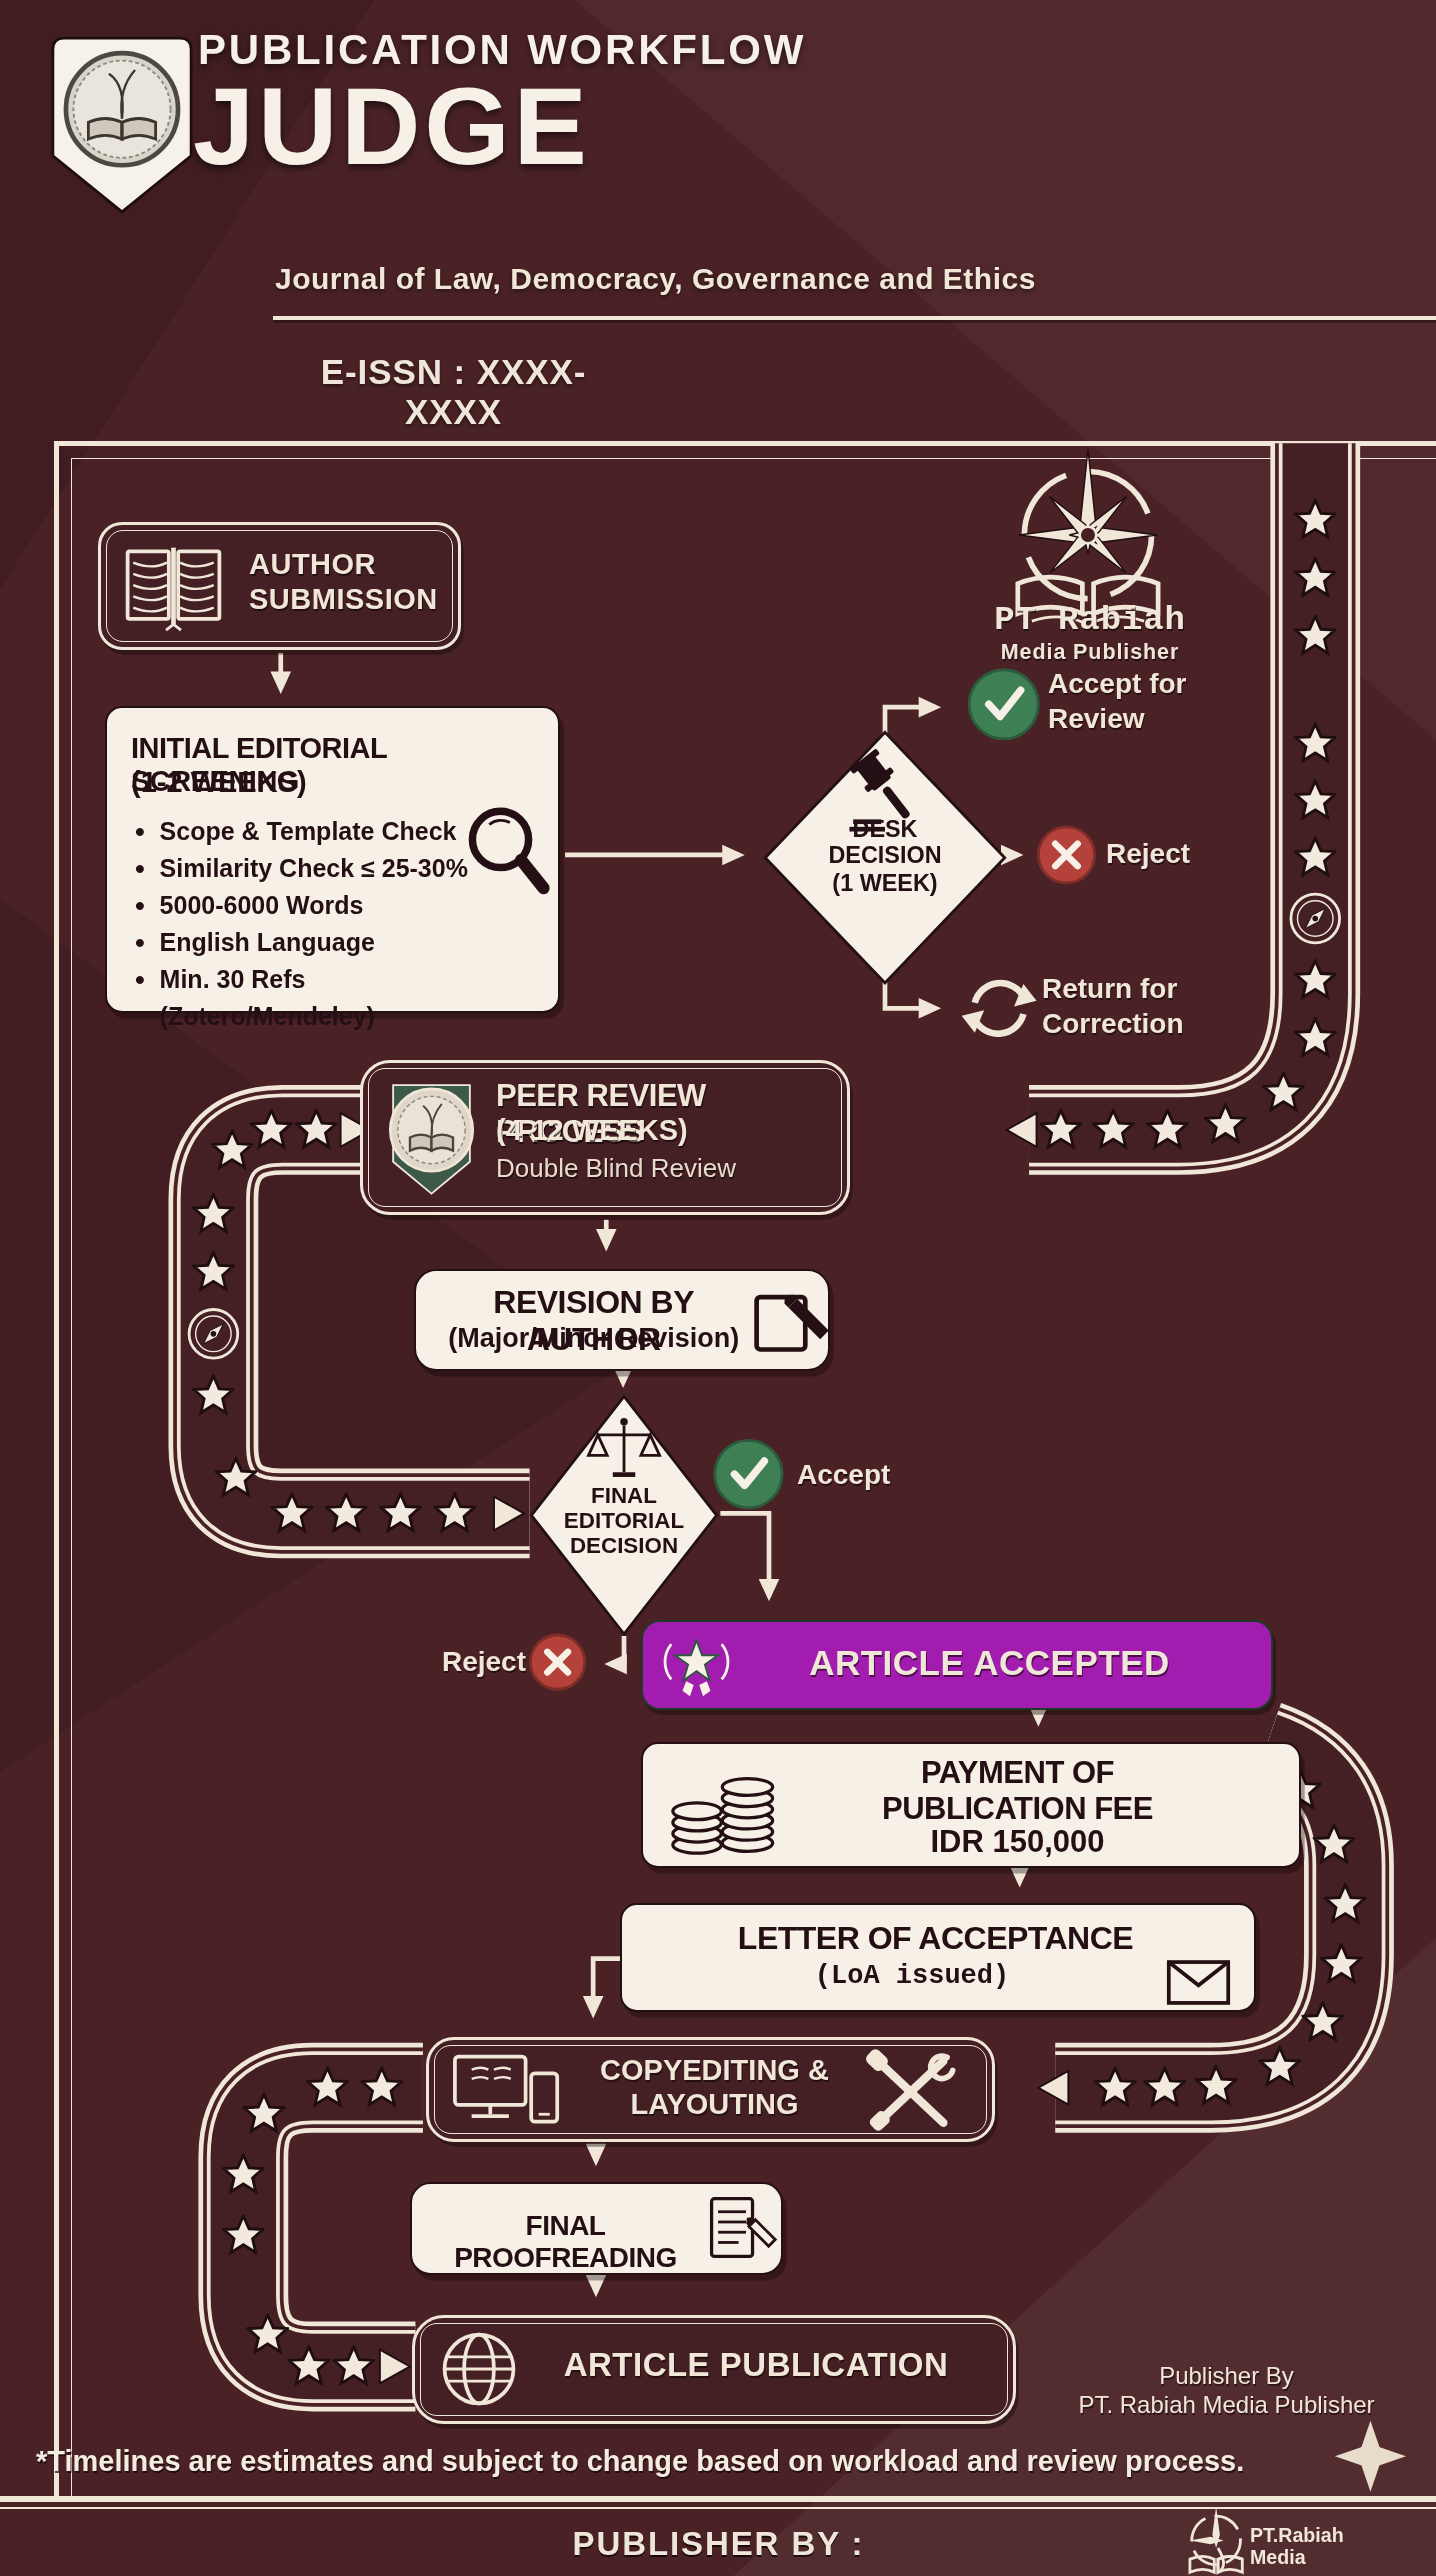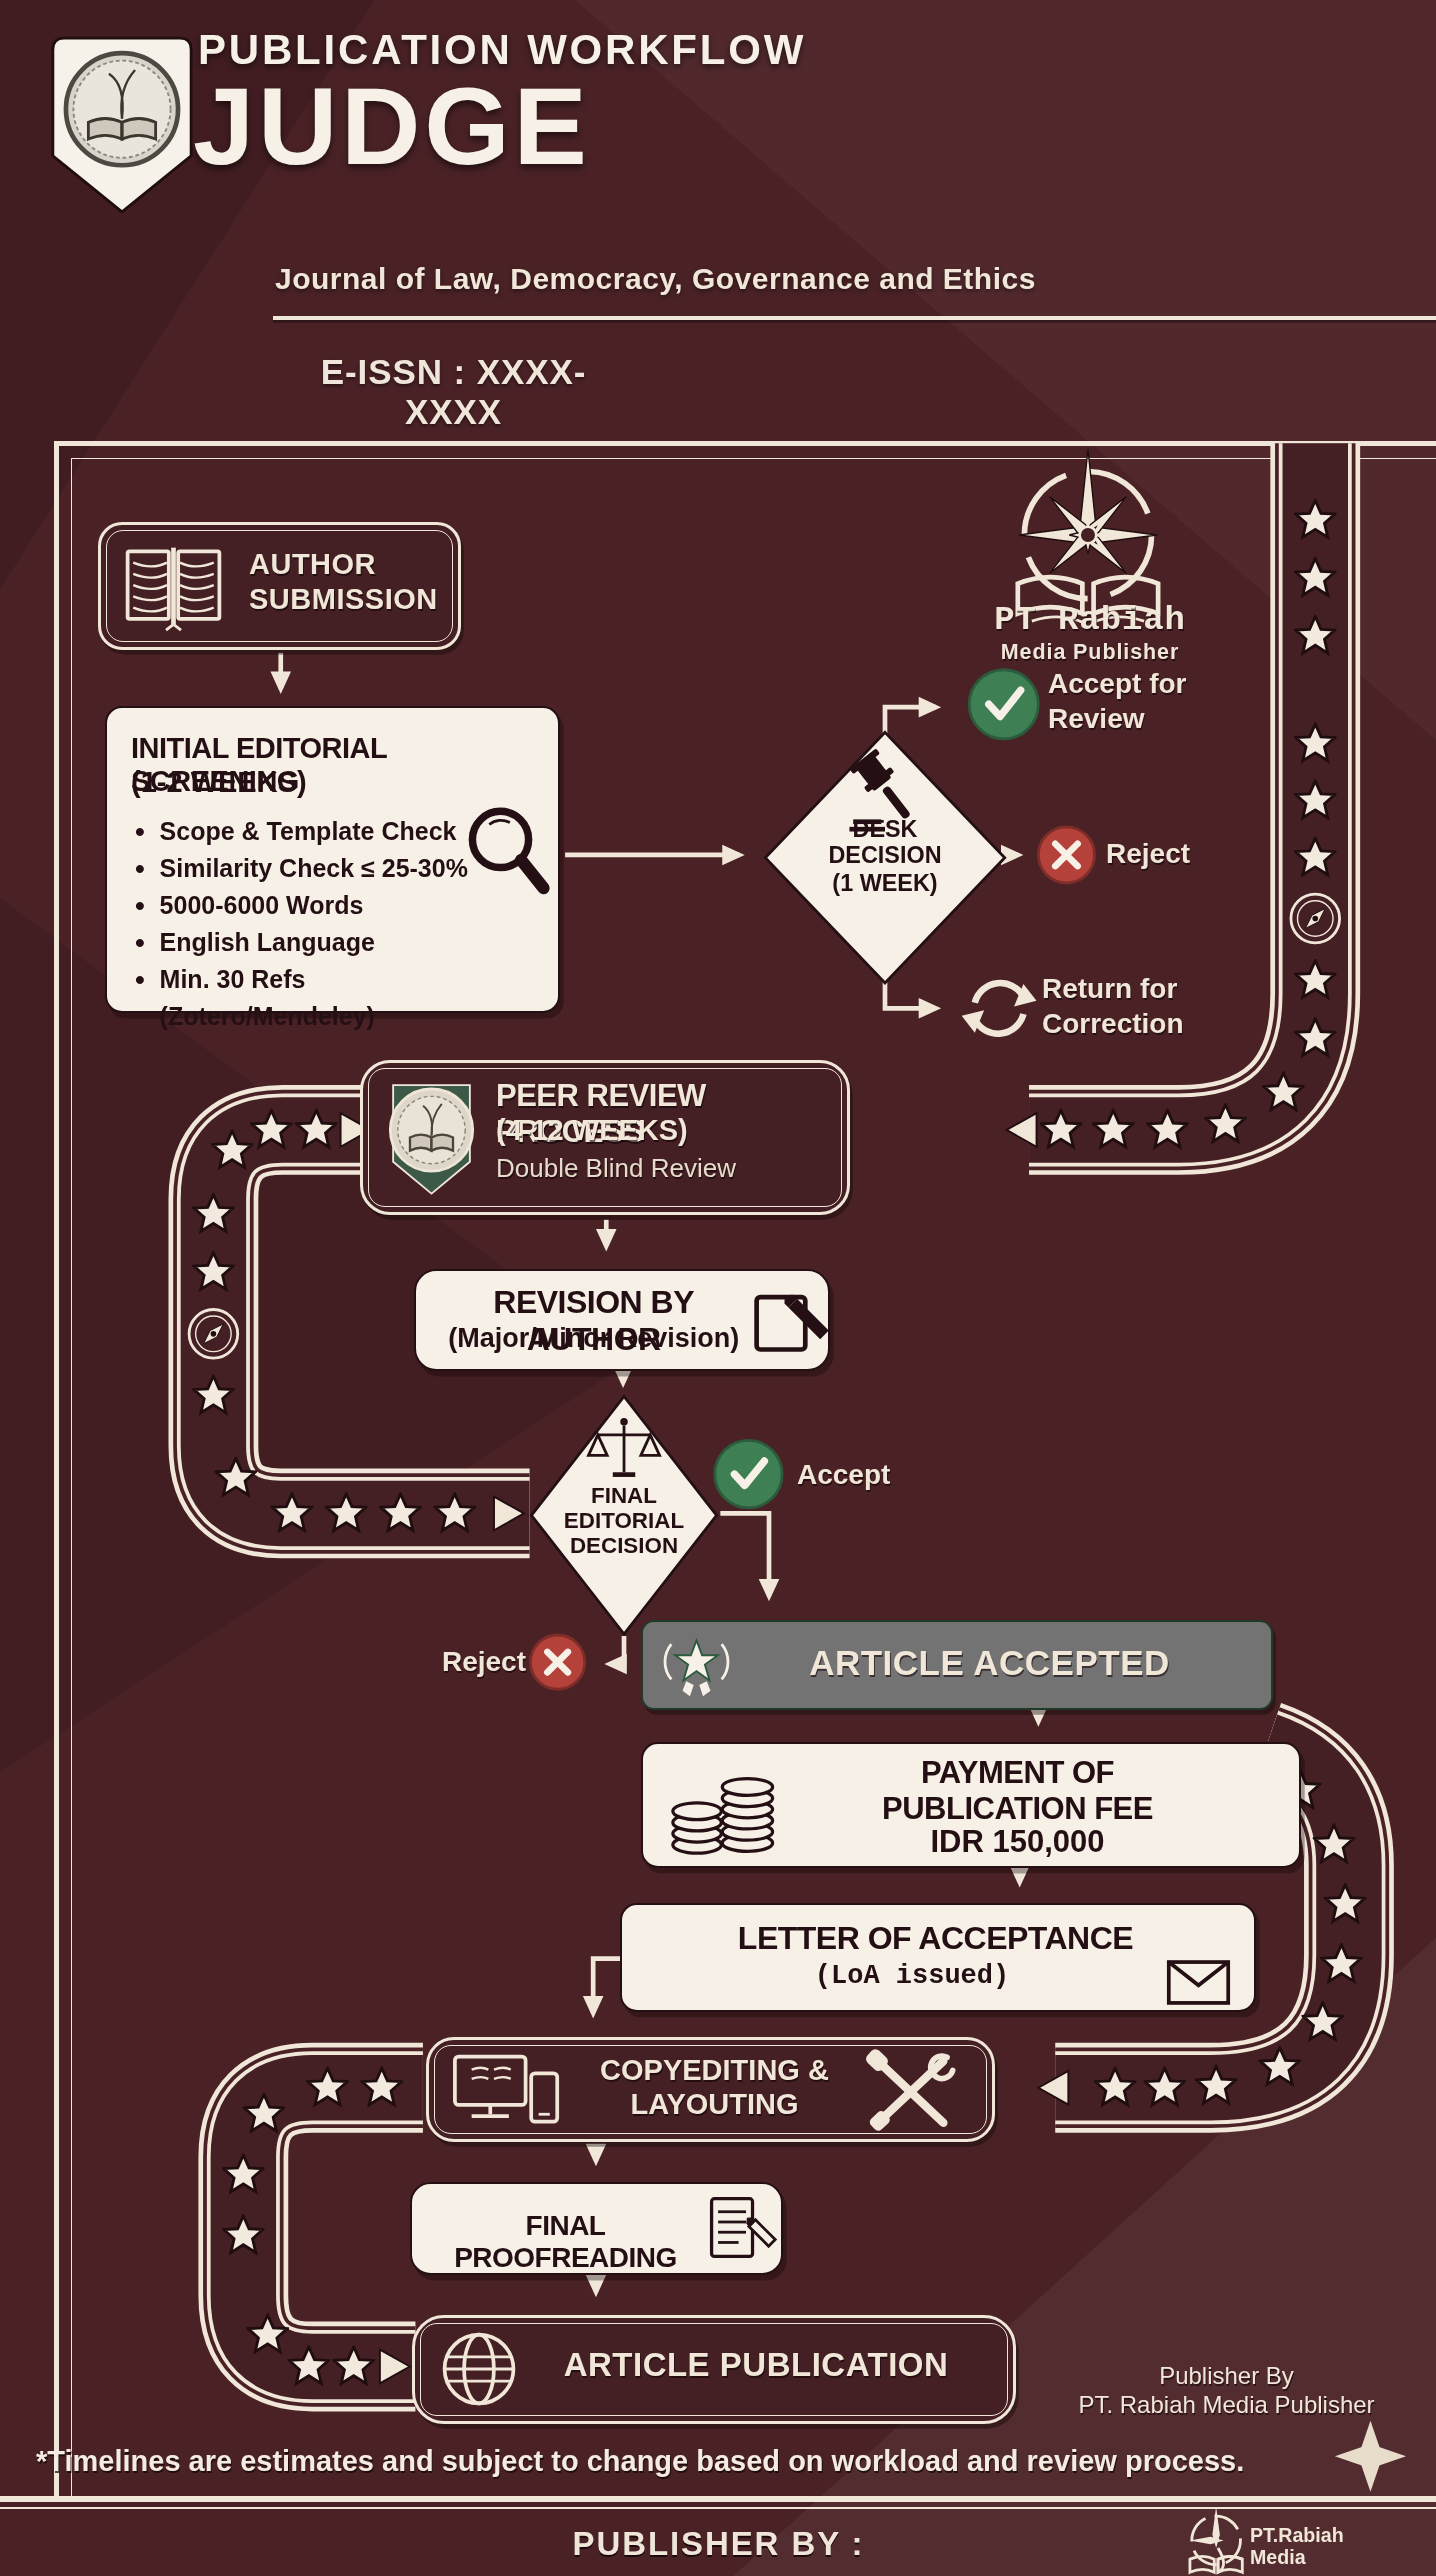--- a/index.html
+++ b/index.html
@@ -6,21 +6,21 @@
   html,body{margin:0;padding:0;background:#2c1215;}
   .canvas{position:relative;width:1437px;height:2576px;overflow:hidden;
           background:#4a2226;font-family:"Liberation Sans",sans-serif;color:#f1e7d9;}
   .facet{position:absolute;pointer-events:none;}
   
   .wbox{position:absolute;background:#f6f0e6;border:2.8px solid #241014;border-radius:17px;
         box-shadow:3.7px 5.6px 0 rgba(15,4,6,.35);z-index:6;}
   .dbox{position:absolute;background:#441f23;border:3.7px solid #f1e7d9;border-radius:24px;
         box-shadow:2.8px 4.7px 0 rgba(15,4,6,.4);z-index:6;}
   .dbox::before{content:"";position:absolute;inset:4.7px;border:1.9px solid #f1e7d9;border-radius:17px;pointer-events:none;}
-  .gbox{position:absolute;background:#737373;border:2.8px solid #1f3a29;border-radius:13px;
+  .gbox{position:absolute;background:#a21caf;border:2.8px solid #1f3a29;border-radius:19px;
         box-shadow:2.8px 4.7px 0 rgba(15,4,6,.4);z-index:6;}
   .lbl-cream{color:#f1e7d9;font-weight:bold;text-shadow:0.9px 1.9px 0 rgba(16,4,6,.6);}
   .lbl-ink{color:#241014;font-weight:bold;}
   .abs{position:absolute;}
   .ctr{display:flex;align-items:center;justify-content:center;text-align:center;}
   svg{overflow:visible;}
   
   .kicker{position:absolute;left:198px;top:26px;font-size:42px;font-weight:bold;letter-spacing:2.8px;
           color:#f6f0e6;text-shadow:0 2.8px 6.5px rgba(0,0,0,.55);z-index:4;}
   .bigtitle{position:absolute;left:193px;top:62px;font-size:110px;font-weight:bold;letter-spacing:3.7px;

